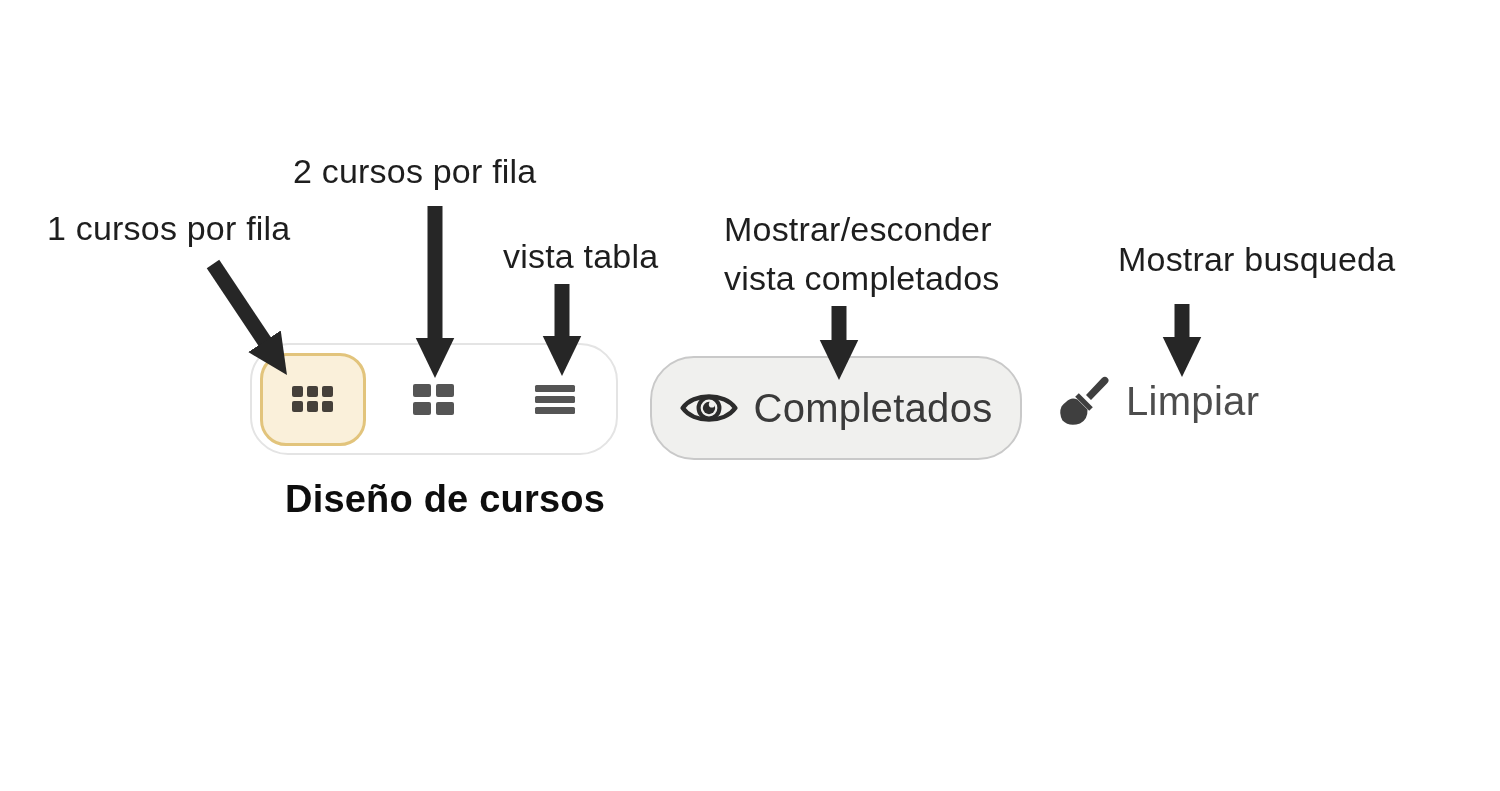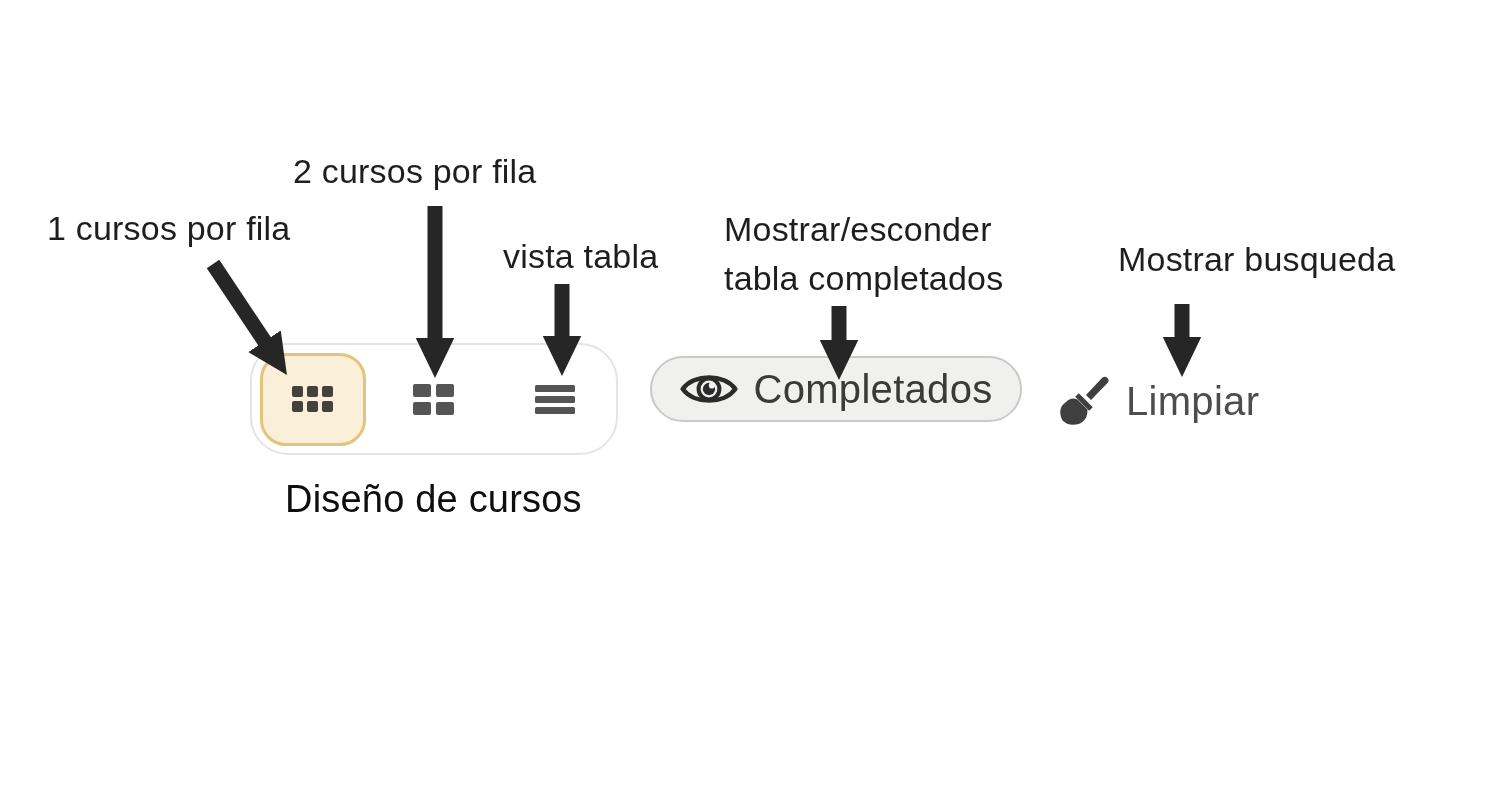--- a/index.html
+++ b/index.html
@@ -7,21 +7,21 @@
     width:1500px;height:791px;position:relative;background:#ffffff;
     font-family:"Liberation Sans", sans-serif;overflow:hidden;
   }
   .abs{position:absolute;}
   
   .ann-label{
     color:#1e1e1e;font-size:34px;letter-spacing:0.2px;white-space:nowrap;
   }
   .ann-label.two-line{line-height:49px;white-space:nowrap;}
   .caption{
-    color:#0e0e0e;font-size:38px;font-weight:normal;letter-spacing:0.2px;white-space:nowrap;text-align:center;
+    color:#0e0e0e;font-size:38px;font-weight:bold;letter-spacing:0.2px;white-space:nowrap;text-align:center;
   }
   
   #arrow-layer{position:absolute;left:0;top:0;pointer-events:none;z-index:30;}
   
   .layout-switcher{
     left:250px;top:343px;width:368px;height:112px;background:#ffffff;
     border:2px solid #e4e4e4;border-radius:38px;display:flex;z-index:10;
     box-sizing:border-box;
   }
   .layout-cell{flex:1;display:flex;align-items:center;justify-content:center;}
@@ -31,21 +31,21 @@
     box-sizing:border-box;cursor:pointer;
   }
   .grid3x2{display:grid;grid-template-columns:repeat(3,11px);grid-auto-rows:11px;gap:4px;}
   .grid3x2 span{background:#45403a;border-radius:2px;}
   .grid2x2{display:grid;grid-template-columns:repeat(2,18px);grid-auto-rows:13px;gap:5px;cursor:pointer;}
   .grid2x2 span{background:#555555;border-radius:2px;}
   .bars{display:flex;flex-direction:column;gap:4px;cursor:pointer;}
   .bars span{width:40px;height:7px;background:#555555;border-radius:1.5px;}
   
   .completed-btn{
-    left:650px;top:356px;width:372px;height:66px;background:#f0f0ee;
+    left:650px;top:356px;width:372px;height:104px;background:#f0f0ee;
     border:2px solid #c9c9c9;border-radius:44px;display:flex;align-items:center;
     justify-content:center;gap:16px;box-sizing:border-box;cursor:pointer;z-index:10;
   }
   .completed-btn .btn-text{color:#3a3a3a;font-size:40px;letter-spacing:0.3px;}
   
   .clear-btn{
     left:1058px;top:374px;height:54px;display:flex;align-items:center;gap:16px;
     cursor:pointer;z-index:10;text-align:center;
   }
   .clear-btn .btn-text{color:#4d4d4d;font-size:40px;letter-spacing:0.3px;}
@@ -54,21 +54,21 @@
 <body>
 
 <div class="abs ann-label" style="left:47px;top:209px;">1 cursos por fila</div>
 
 <div class="abs ann-label" style="left:293px;top:152px;">2 cursos por fila</div>
 
 <div class="abs ann-label" style="left:503px;top:237px;text-align:center;">vista tabla</div>
 
 <div class="abs ann-label two-line" style="left:724px;top:205px;">
   <span>Mostrar/esconder</span><br>
-  <span>tabla completados</span>
+  <span>vista completados</span>
 </div>
 
 <div class="abs ann-label" style="left:1118px;top:240px;">Mostrar busqueda</div>
 
 <div class="abs caption" style="left:285px;top:478px;">Diseño de cursos</div>
 
 <div class="abs layout-switcher">
   <div class="layout-cell">
     <div class="layout-btn-selected">
       <div class="grid3x2">

